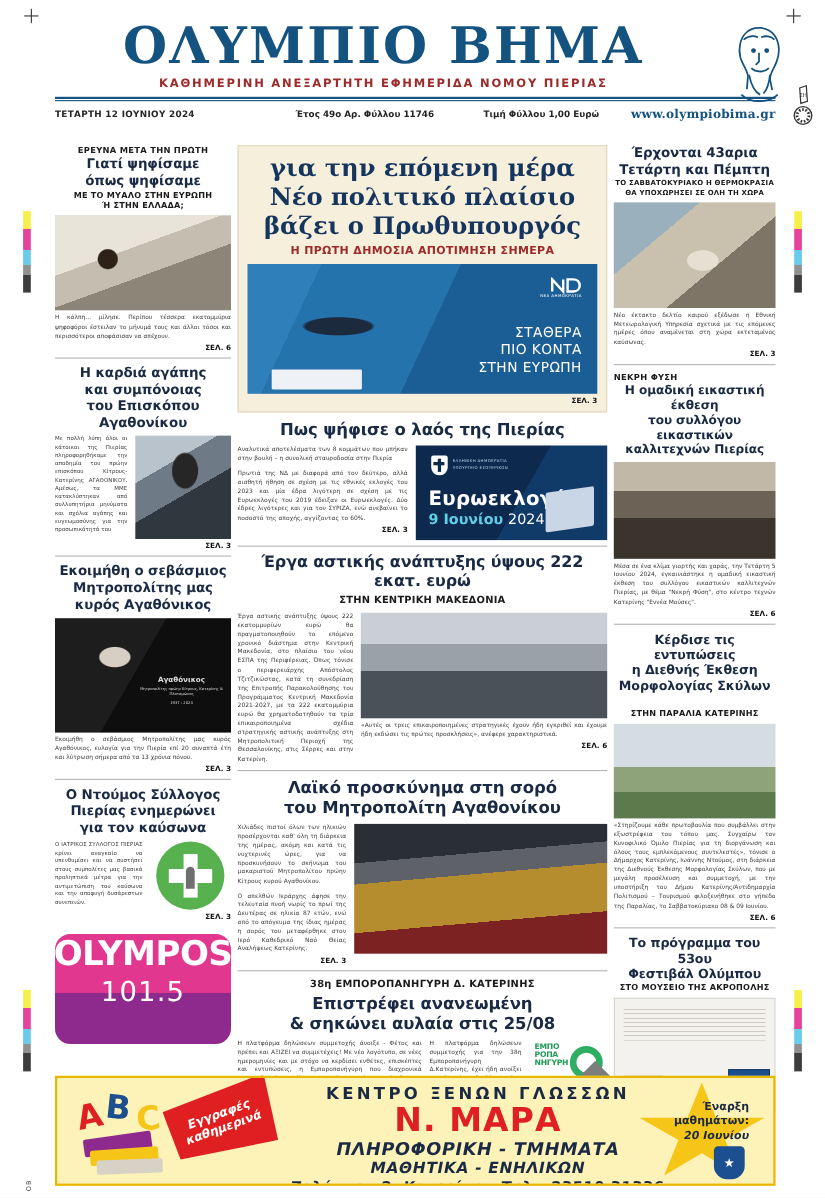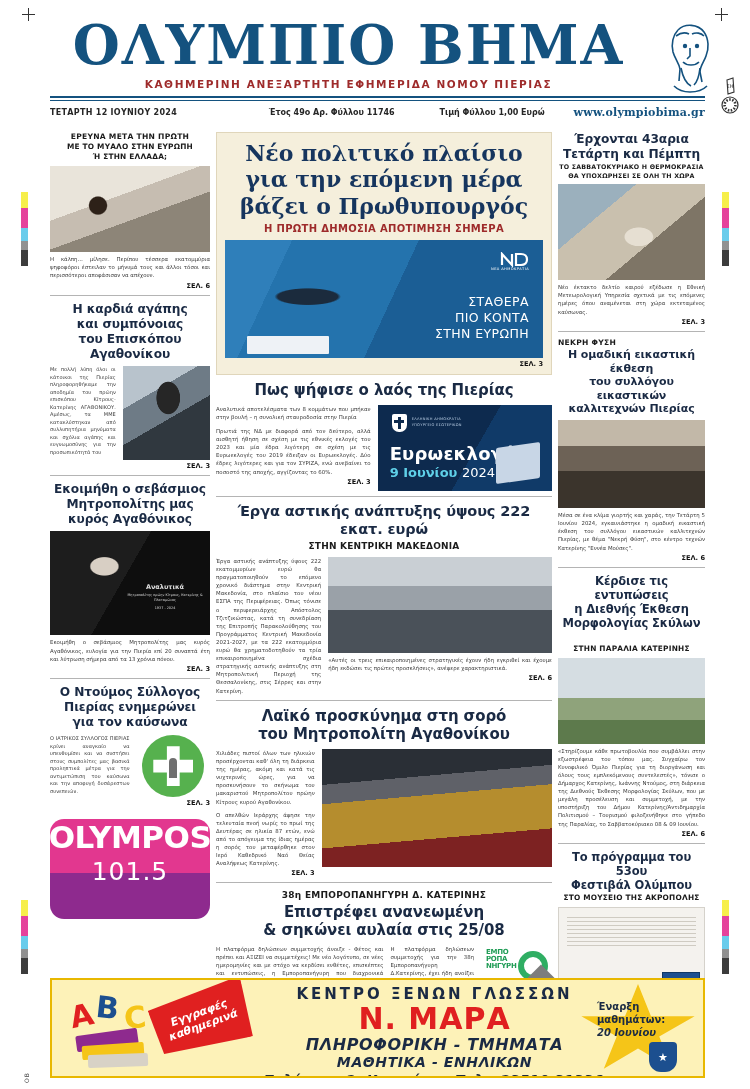--- a/index.html
+++ b/index.html
@@ -27,21 +27,21 @@
   .cb-tr { right: 21px; top: 192px; }
   .cb-br { right: 21px; top: 900px; }
   .cropmark { position:absolute; background:#333; }
   .cm-h { width: 13px; height: 1px; }
   .cm-v { width: 1px; height: 13px; }
 
   
   .masthead { position: absolute; left: 50px; top: 18px; width: 655px; }
   .mast-title {
     font-family: "DejaVu Serif", "Liberation Serif", serif;
-    font-weight: bold; font-size: 54px; letter-spacing: 2px;
+    font-weight: bold; font-size: 46px; letter-spacing: 2px;
     color: #14527f; text-align: center; line-height: 1.02;
     padding-right: 58px;
   }
   .mast-sub {
     font-size: 10.5px; font-weight: bold; letter-spacing: 1.6px;
     color: #9e2b2b; text-align: center; margin-top: 5px;
     padding-right: 58px;
   }
   .mast-rule { height: 2px; background: #14527f; margin-top: 6px; }
   .mast-rule2 { height: 1px; background: #14527f; margin-top: 1.5px; }
@@ -266,21 +266,21 @@
   .ribbon i {
     font-style: italic; color:#fff; font-size: 11px; font-weight:bold;
     text-align:center; line-height:1.2; transform: rotate(-4deg);
   }
   .star {
     position:absolute; right: 6px; top: 4px; width: 118px; height: 92px;
     background:#f5c518;
     clip-path: polygon(50% 0,61% 35%,98% 35%,68% 57%,79% 92%,50% 70%,21% 92%,32% 57%,2% 35%,39% 35%);
   }
   .star-txt {
-    position:absolute; right: 22px; top: 20px; width: 84px; text-align:left;
+    position:absolute; right: 22px; top: 20px; width: 84px; text-align:right;
     font-size: 10px; font-weight: bold; color: #1a2a44; line-height: 1.3;
   }
   .star-txt em { font-style:italic; color:#1a2a44; }
   .shield-b {
     position:absolute; right: 26px; bottom: 4px; width: 28px; height: 30px;
     background:#1c4f8f; border-radius: 4px 4px 12px 12px;
     display:flex;align-items:center;justify-content:center; color:#fff; font-size:11px;
   }
   .spine {
     position: absolute; left: 30px; bottom: 6px;
@@ -335,20 +335,22 @@
     <path d="M9 6 L15 4 L16 18 L10 20 Z" fill="none" stroke="#333" stroke-width="1.1"></path>
     <text x="12" y="14" font-size="5" fill="#333" text-anchor="middle" font-family="DejaVu Sans">ΣΗ</text>
   </svg>
 
   <div class="cols">
 
     <div class="col-left">
 
       <div class="box">
         <h2 class="kicker">ΕΡΕΥΝΑ ΜΕΤΑ ΤΗΝ ΠΡΩΤΗ</h2>
+        <h1 class="htitle" style="white-space:pre-line">Γιατί ψηφίσαμε
+όπως ψηφίσαμε</h1>
         <div class="subhead" style="white-space:pre-line">ΜΕ ΤΟ ΜΥΑΛΟ ΣΤΗΝ ΕΥΡΩΠΗ
 Ή ΣΤΗΝ ΕΛΛΑΔΑ;</div>
         <div class="photo ph-vote" style="margin:4px 0 3px"></div>
         <div class="caption">Η κάλπη… μίλησε. Περίπου τέσσερα εκατομμύρια ψηφοφόροι έστειλαν το μήνυμά τους και άλλοι τόσοι και περισσότεροι αποφάσισαν να απέχουν.</div>
         <div class="sel">ΣΕΛ. 6</div>
       </div>
 
       <div class="box">
         <h1 class="htitle" style="white-space:pre-line">Η καρδιά αγάπης
 και συμπόνοιας
@@ -359,21 +361,21 @@
         </div>
         <div class="sel">ΣΕΛ. 3</div>
       </div>
 
       <div class="box">
         <h1 class="htitle" style="white-space:pre-line">Εκοιμήθη ο σεβάσμιος
 Μητροπολίτης μας
 κυρός Αγαθόνικος</h1>
         <div class="photo ph-bishop2" style="margin:4px 0 3px">
           <div style="position:absolute;right:6px;top:52px;width:78px;text-align:center;color:#ddd;">
-            <div style="font-size:6.5px;font-weight:bold">Αναλυτικά</div>
+            <div style="font-size:6.5px;font-weight:bold">Αγαθόνικος</div>
             <div style="font-size:3.4px;line-height:1.45;margin-top:2px">Μητροπολίτης πρώην Κίτρους, Κατερίνης &amp; Πλαταμώνος</div>
             <div style="font-size:3.4px;margin-top:3px">1937 - 2024</div>
           </div>
         </div>
         <div class="caption">Εκοιμήθη ο σεβάσμιος Μητροπολίτης μας κυρός Αγαθόνικος, ευλογία για την Πιερία επί 20 συναπτά έτη και λύτρωση σήμερα από τα 13 χρόνια πόνου.</div>
         <div class="sel">ΣΕΛ. 3</div>
       </div>
 
       <div class="box nb">
         <h1 class="htitle" style="white-space:pre-line">Ο Ντούμος Σύλλογος
@@ -394,22 +396,22 @@
 
       <div class="olympos">
         <div class="olympos-t">OLYMPOS</div>
         <div class="olympos-f">101.5</div>
       </div>
     </div>
 
     <div class="col-mid">
 
       <div style="background:#f5efdc;padding:7px 8px 6px;border:1px solid #e0d6bb;">
+        <h1 style="font-family:'DejaVu Serif','Liberation Serif',serif;font-size:22px;font-weight:bold;color:#16355e;text-align:center;line-height:1.2;">για την επόμενη μέρα</h1>
         <h1 style="font-family:'DejaVu Serif','Liberation Serif',serif;font-size:22px;font-weight:bold;color:#16355e;text-align:center;line-height:1.2;">Νέο πολιτικό πλαίσιο</h1>
-        <h1 style="font-family:'DejaVu Serif','Liberation Serif',serif;font-size:22px;font-weight:bold;color:#16355e;text-align:center;line-height:1.2;">για την επόμενη μέρα</h1>
         <h1 style="font-family:'DejaVu Serif','Liberation Serif',serif;font-size:22px;font-weight:bold;color:#16355e;text-align:center;line-height:1.2;">βάζει ο Πρωθυπουργός</h1>
         <div style="font-size:10px;font-weight:bold;color:#9e2b2b;text-align:center;margin-top:4px;letter-spacing:.3px">Η ΠΡΩΤΗ ΔΗΜΟΣΙΑ ΑΠΟΤΙΜΗΣΗ ΣΗΜΕΡΑ</div>
         <div class="photo ph-pm" style="margin-top:6px">
           <div class="nd-logo">
             <svg width="30" height="15" viewBox="0 0 30 15" style="display:block;margin-left:auto">
               <path d="M3 13V2l10 11V2" fill="none" stroke="#fff" stroke-width="2.2"></path>
               <path d="M17 2h5c4 0 6 2.5 6 5.5S26 13 22 13h-5z" fill="none" stroke="#fff" stroke-width="2.2"></path>
             </svg>
             <div style="font-size:3.6px;letter-spacing:.4px;margin-top:1px">ΝΕΑ ΔΗΜΟΚΡΑΤΙΑ</div>
           </div>

